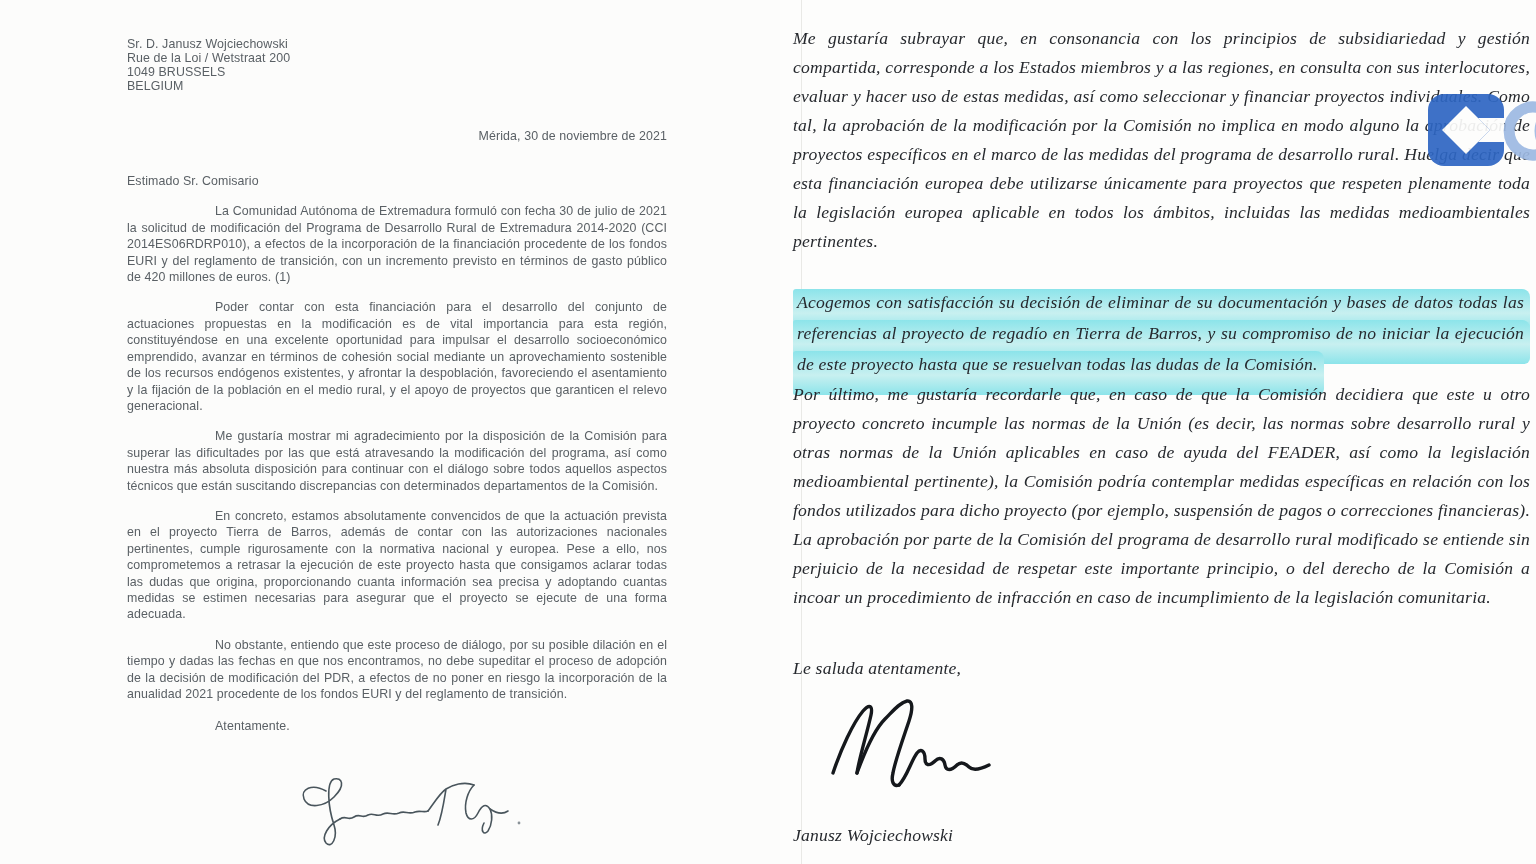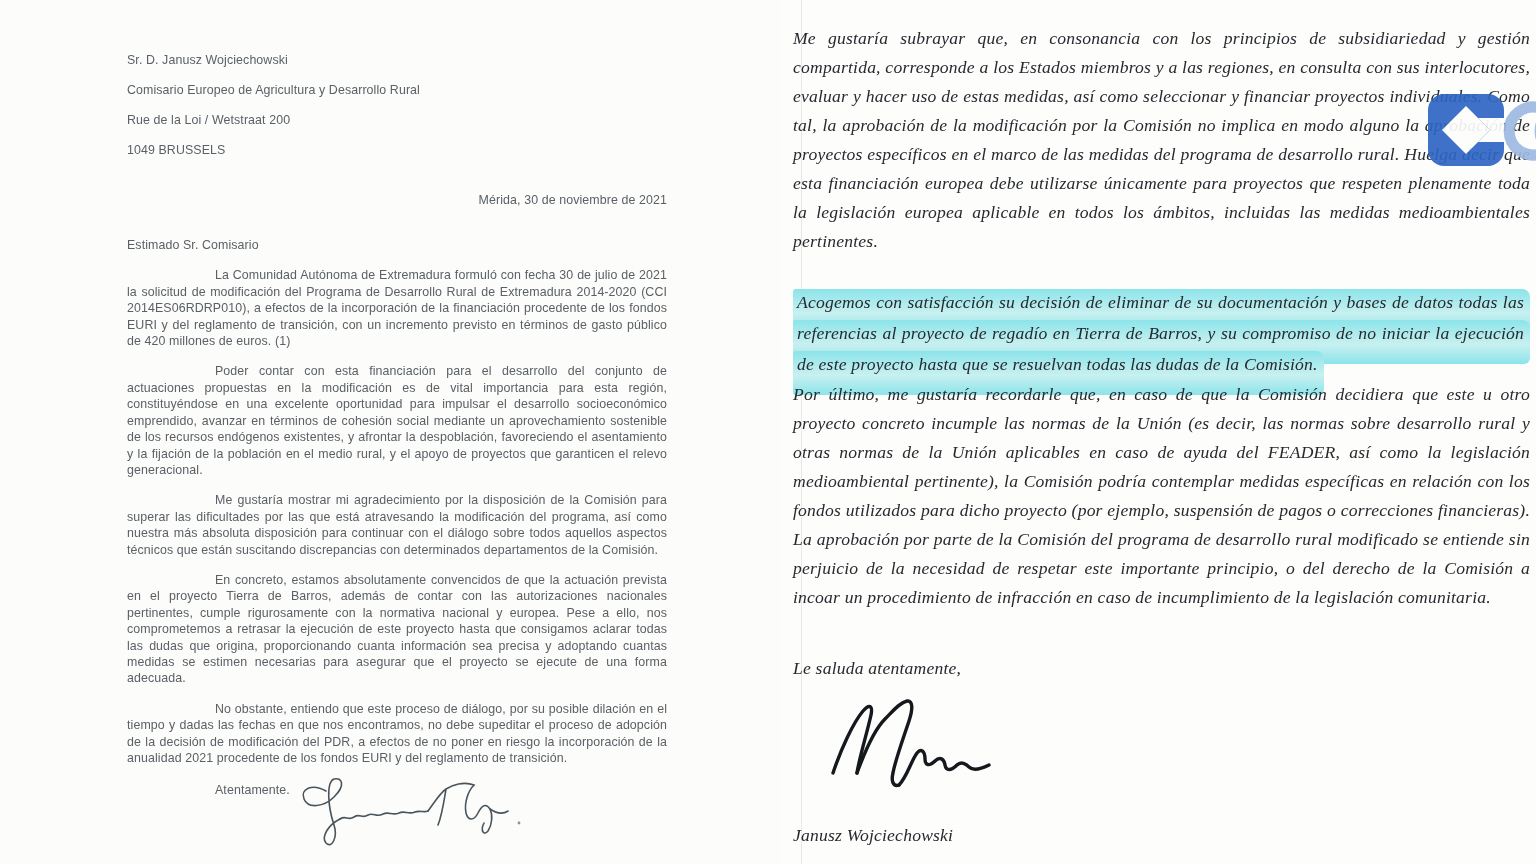--- a/index.html
+++ b/index.html
@@ -5,21 +5,21 @@
   html,body{margin:0;padding:0;background:#ffffff;overflow:hidden;}
   #stage{position:relative;width:1536px;height:864px;background:#ffffff;
          font-family:"Liberation Sans",sans-serif;}
 
   
   .left-page{position:absolute;left:0;top:0;width:780px;height:864px;
              background:#fcfcfb;}
   .left-content{position:absolute;left:127px;top:38px;width:540px;
                 color:#5a6065;font-size:12.4px;line-height:16.4px;
                 letter-spacing:.1px;}
-  .addr-line{line-height:13.9px;margin-top:16px;}
+  .addr-line{line-height:13.9px;}
   .dateline{margin-top:34px;text-align:right;}
   .salutation{margin-top:29px;}
   .lpara{margin-top:14px;text-align:justify;text-indent:88px;}
   .closing-left{margin-top:16px;text-indent:88px;}
   .sig-left{position:absolute;left:288px;top:763px;width:240px;height:92px;}
 
   
   .right-page{position:absolute;left:780px;top:0;width:756px;height:864px;
               background:#fdfdfc;overflow:hidden;}
   .crease{position:absolute;left:21px;top:0;width:1px;height:864px;
@@ -43,23 +43,23 @@
 </style>
 </head>
 <body>
 
 <div id="stage">
 
   <div class="left-page">
     <div class="left-content">
       <div>
         <div class="addr-line">Sr. D. Janusz Wojciechowski</div>
-        <div class="addr-line">Comisario Europeo de Agricultura y Desarrollo Rural</div>
         <div class="addr-line">Rue de la Loi / Wetstraat 200</div>
         <div class="addr-line">1049 BRUSSELS</div>
+        <div class="addr-line">BELGIUM</div>
       </div>
       <div class="dateline">Mérida, 30 de noviembre de 2021</div>
       <div class="salutation">Estimado Sr. Comisario</div>
       <p class="lpara">La Comunidad Autónoma de Extremadura formuló con fecha 30 de julio de 2021 la solicitud de modificación del Programa de Desarrollo Rural de Extremadura 2014-2020 (CCI 2014ES06RDRP010), a efectos de la incorporación de la financiación procedente de los fondos EURI y del reglamento de transición, con un incremento previsto en términos de gasto público de 420 millones de euros. (1)</p>
       <p class="lpara">Poder contar con esta financiación para el desarrollo del conjunto de actuaciones propuestas en la modificación es de vital importancia para esta región, constituyéndose en una excelente oportunidad para impulsar el desarrollo socioeconómico emprendido, avanzar en términos de cohesión social mediante un aprovechamiento sostenible de los recursos endógenos existentes, y afrontar la despoblación, favoreciendo el asentamiento y la fijación de la población en el medio rural, y el apoyo de proyectos que garanticen el relevo generacional.</p>
       <p class="lpara">Me gustaría mostrar mi agradecimiento por la disposición de la Comisión para superar las dificultades por las que está atravesando la modificación del programa, así como nuestra más absoluta disposición para continuar con el diálogo sobre todos aquellos aspectos técnicos que están suscitando discrepancias con determinados departamentos de la Comisión.</p>
       <p class="lpara">En concreto, estamos absolutamente convencidos de que la actuación prevista en el proyecto Tierra de Barros, además de contar con las autorizaciones nacionales pertinentes, cumple rigurosamente con la normativa nacional y europea. Pese a ello, nos comprometemos a retrasar la ejecución de este proyecto hasta que consigamos aclarar todas las dudas que origina, proporcionando cuanta información sea precisa y adoptando cuantas medidas se estimen necesarias para asegurar que el proyecto se ejecute de una forma adecuada.</p>
       <p class="lpara">No obstante, entiendo que este proceso de diálogo, por su posible dilación en el tiempo y dadas las fechas en que nos encontramos, no debe supeditar el proceso de adopción de la decisión de modificación del PDR, a efectos de no poner en riesgo la incorporación de la anualidad 2021 procedente de los fondos EURI y del reglamento de transición.</p>
       <div class="closing-left">Atentamente.</div>
     </div>

